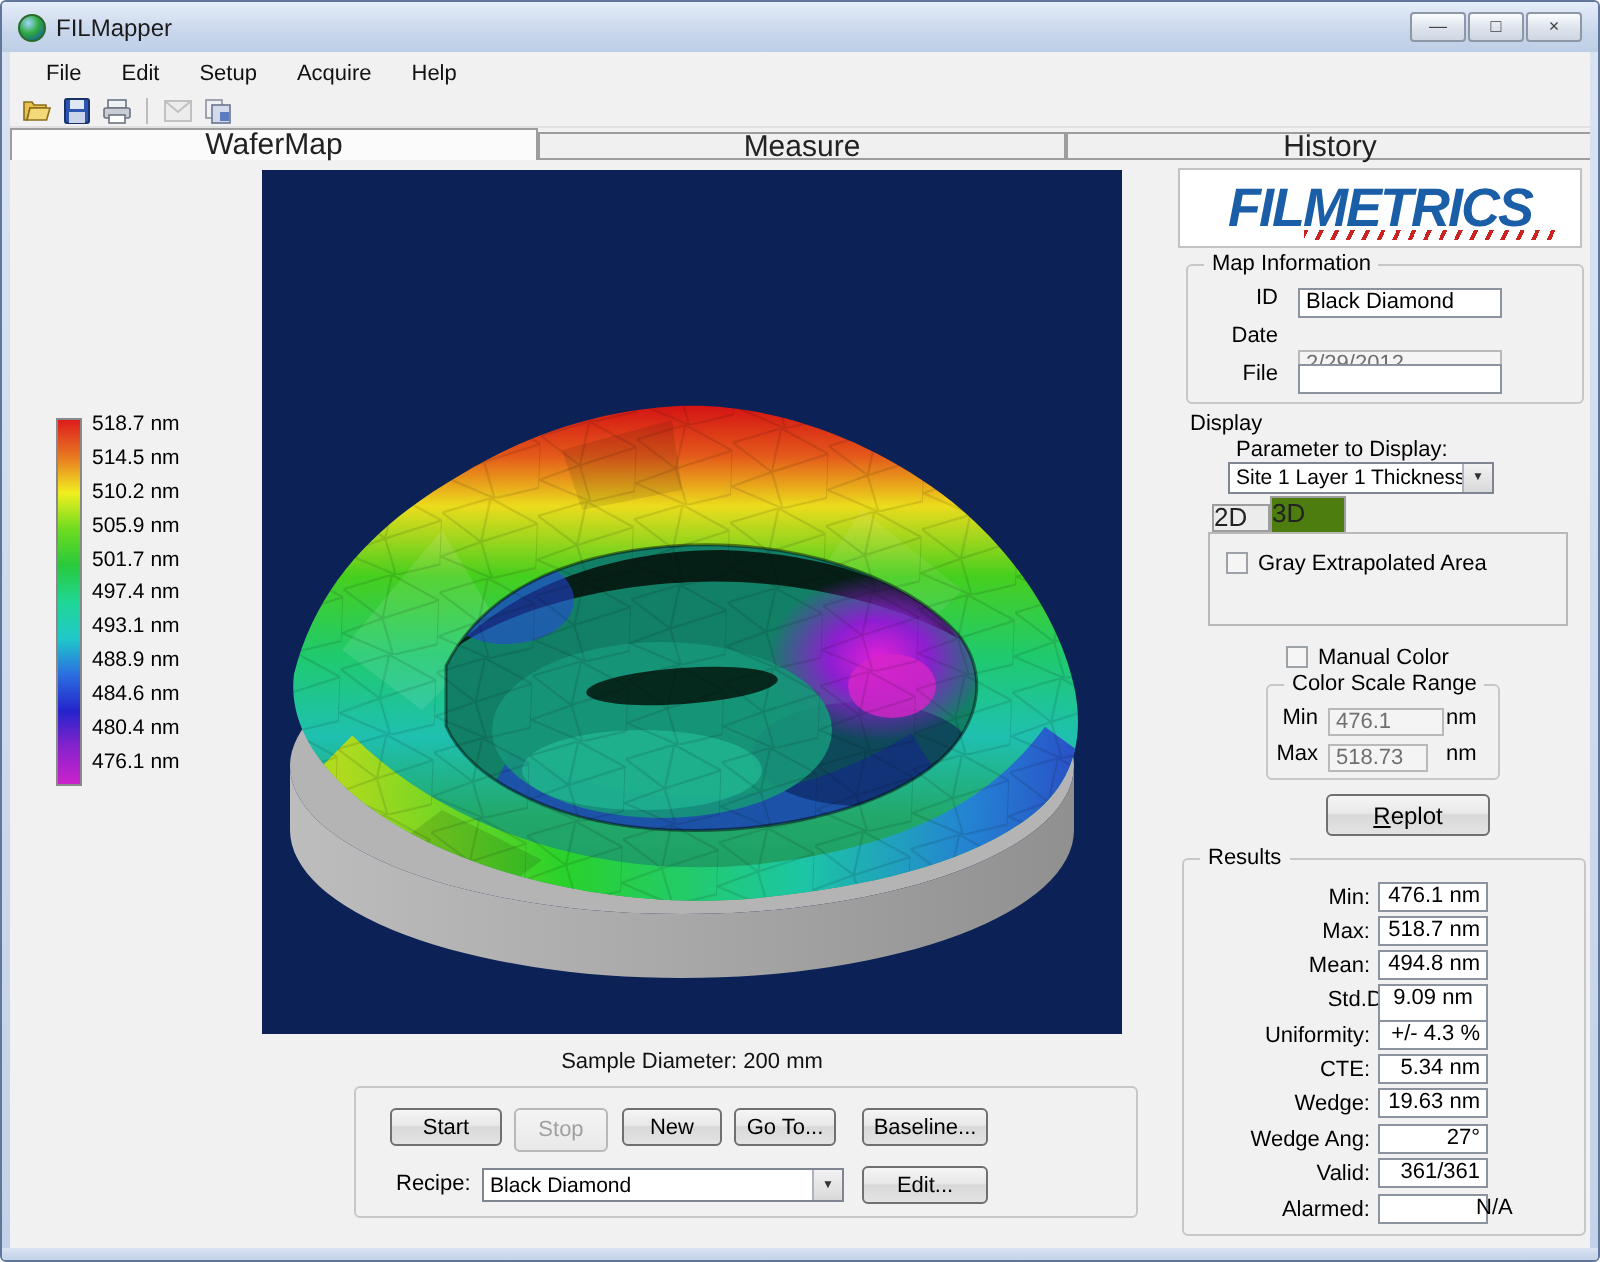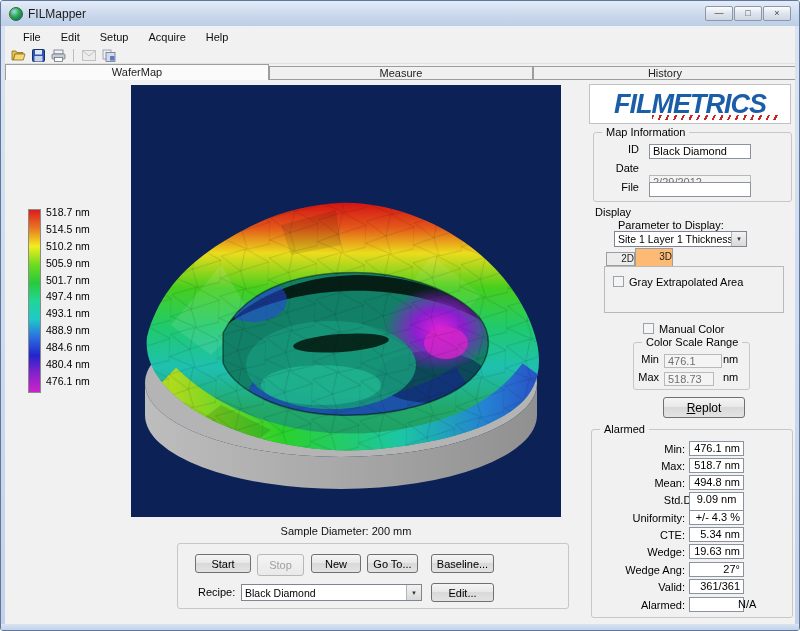--- a/index.html
+++ b/index.html
@@ -20,21 +20,21 @@
   .menubar{position:absolute;left:4px;top:26px;width:792px;height:20px;background:#f1f1f1;display:flex;align-items:center;padding-left:8px;z-index:30;}
   .menu-item{font-size:11px;color:#111;padding:3px 10px;}
   
   .toolbar{position:absolute;left:4px;top:46px;width:792px;height:17px;background:#f1f1f1;display:flex;align-items:center;gap:4px;padding-left:5px;z-index:30;border-bottom:1px solid #e0e0e0;}
   .tbicon{width:16px;height:14px;display:flex;align-items:center;justify-content:center;}
   .tbsep{width:1px;height:13px;background:#bdbdbd;margin:0 3px;}
   .disabled-ico{opacity:.45;}
   .dim-ico{opacity:.75;}
   
   .tabstrip{position:absolute;left:4px;top:63px;width:792px;height:16px;display:flex;z-index:30;}
-  .mtab{flex:1;font-size:11px;text-align:center;background:#f0f0f0;border:1px solid #9d9d9d;border-bottom:1px solid #9d9d9d;margin-top:2px;line-height:13px;color:#222;}
+  .mtab{flex:1;font-size:15px;text-align:center;background:#f0f0f0;border:1px solid #9d9d9d;border-bottom:1px solid #9d9d9d;margin-top:2px;line-height:13px;color:#222;}
   .mtab.active{background:#fbfbfb;border-bottom:none;margin-top:0;line-height:15px;}
   
   .content{position:absolute;left:4px;top:79px;width:792px;height:546px;background:#f1f1f1;z-index:10;}
   .abs{position:absolute;}
   
   .cbar{left:23px;top:129px;width:13px;height:184px;border:1px solid #8a8a8a;
     background:linear-gradient(#dd1c1c,#e87722 10%,#f2ee1f 20%,#6edc1f 30%,#28c93c 40%,#1fd795 50%,#1fc9c9 60%,#2b6ee0 70%,#2424cc 80%,#8822cc 90%,#cc22cc);}
   .cbar-labels{left:41px;top:124px;width:60px;}
   .cbar-label{height:16.9px;font-size:10.5px;color:#000;line-height:16.9px;white-space:nowrap;}
   
@@ -57,22 +57,22 @@
   .combo .ctext{flex:1;padding:0 3px;overflow:hidden;white-space:nowrap;}
   .combo .carrow{width:15px;align-self:stretch;background:linear-gradient(#f2f2f2,#d9d9d9);border-left:1px solid #aeb4bc;display:flex;align-items:center;justify-content:center;font-size:6px;color:#333;}
   
   .chk{width:11px;height:11px;border:1px solid #9da2a8;background:#f5f5f5;}
   
   .logo-box{left:584px;top:4px;width:202px;height:40px;background:#fff;border:1px solid #c2c2c2;display:flex;align-items:center;justify-content:center;position:absolute;}
   .logo-text{font-size:27px;font-weight:bold;font-style:italic;letter-spacing:-1px;}
   .logo-hatch{position:absolute;left:62px;right:10px;bottom:3px;height:5px;
     background:repeating-linear-gradient(115deg,#cc2222 0 2px,transparent 2px 7px);}
   
-  .stab{position:absolute;font-size:10px;text-align:right;border:1px solid #9d9d9d;background:#ececec;color:#222;}
-  .stab.active{background:#fdba74;border-bottom:none;}
+  .stab{position:absolute;font-size:13px;text-align:left;border:1px solid #9d9d9d;background:#ececec;color:#222;}
+  .stab.active{background:#4d7c0f;border-bottom:none;}
   .replot-u{text-decoration:underline;}
 </style>
 </head>
 <body>
 
 <div class="window">
   <div class="frame left"></div>
   <div class="frame right"></div>
   <div class="frame bottom"></div>
 
@@ -285,21 +285,21 @@
     <div class="abs" style="left:659px;top:289px;width:50px;height:14px;">
       <input class="field ro" readonly="" value="518.73" style="">
     </div>
     <div class="abs lbl" style="left:718px;top:291px;">nm</div>
     <div class="abs btn" style="left:658px;top:317px;width:82px;height:21px;font-size:12px;">
       <span class="replot-u">R</span>
         <span>eplot</span>
     </div>
 
     <div class="abs groupbox" style="left:586px;top:349px;width:202px;height:189px;">
-      <span class="gb-legend">Alarmed</span>
+      <span class="gb-legend">Results</span>
     </div>
     <div class="abs rlbl" style="left:586px;top:363px;width:94px;">Min:</div>
     <div class="abs field" style="left:684px;top:361px;width:55px;height:15px;text-align:right;">476.1 nm</div>
     <div class="abs rlbl" style="left:586px;top:380px;width:94px;">Max:</div>
     <div class="abs field" style="left:684px;top:378px;width:55px;height:15px;text-align:right;">518.7 nm</div>
     <div class="abs rlbl" style="left:586px;top:397px;width:94px;">Mean:</div>
     <div class="abs field" style="left:684px;top:395px;width:55px;height:15px;text-align:right;">494.8 nm</div>
     <div class="abs rlbl" style="left:607px;top:414px;width:94px;padding-left:24px;">Std.Dev:</div>
     <div class="abs field" style="left:684px;top:412px;width:55px;height:26px;text-align:center;">9.09 nm</div>
     <div class="abs rlbl" style="left:586px;top:432px;width:94px;">Uniformity:</div>

